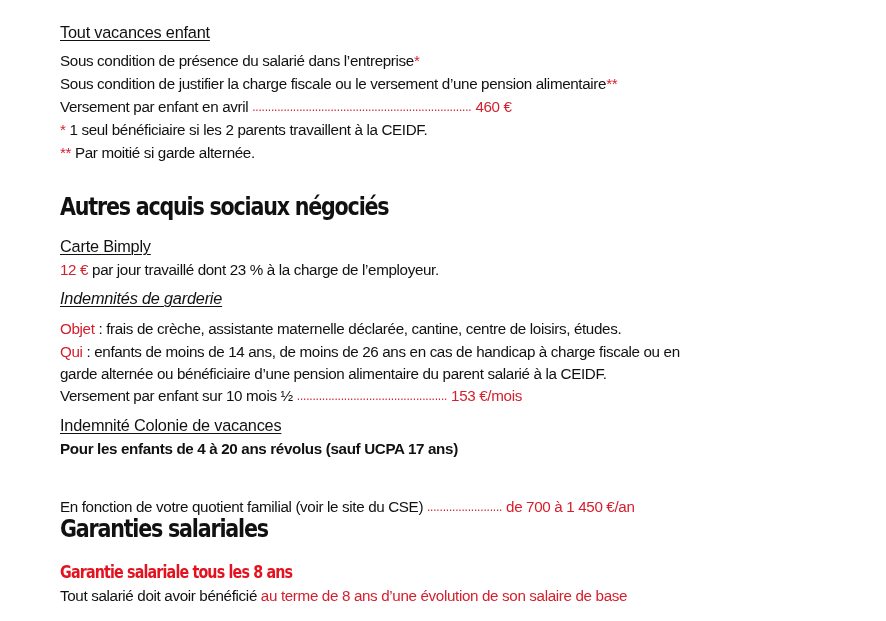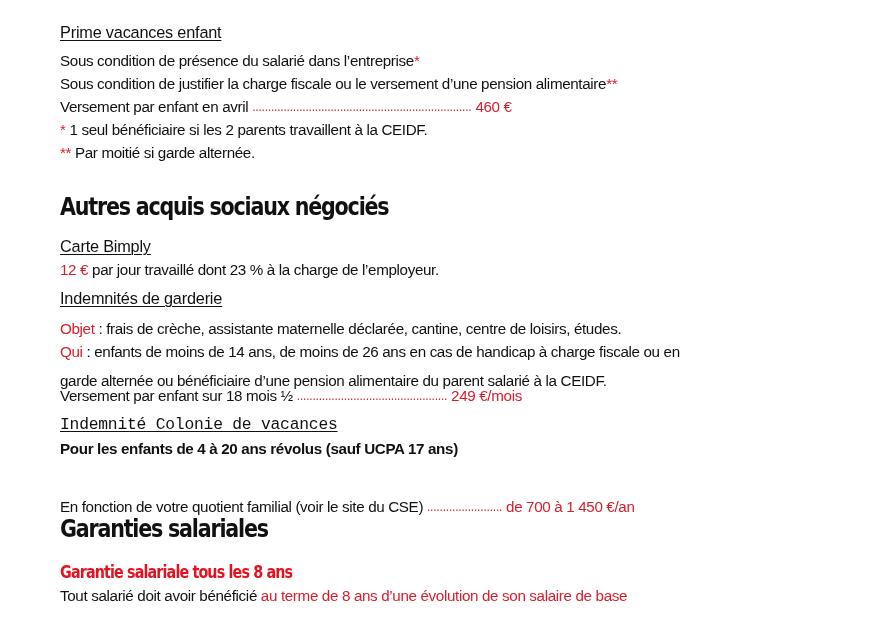--- a/index.html
+++ b/index.html
@@ -76,21 +76,21 @@
       letter-spacing: -0.2px;
       font-size: 12px;
       vertical-align: 1px;
     }
   </style>
 </head>
 <body>
 
 <div class="page">
 
-  <div class="sub" style="top:22px;">Prime vacances enfant</div>
+  <div class="sub" style="top:22px;">Tout vacances enfant</div>
 
   <div class="line" style="top:51px;">
     <span>Sous condition de présence du salarié dans l’entreprise</span><span class="red">*</span>
   </div>
 
   <div class="line" style="top:74px;">
     <span>Sous condition de justifier la charge fiscale ou le versement d’une pension alimentaire</span><span class="red">**</span>
   </div>
 
   <div class="line" style="top:97px;">
@@ -105,33 +105,33 @@
     <span class="red">**</span><span> Par moitié si garde alternée.</span>
   </div>
 
   <div class="h2" style="top:193px;">Autres acquis sociaux négociés</div>
 
   <div class="sub" style="top:236px;">Carte Bimply</div>
   <div class="line" style="top:260px;">
     <span class="red">12 €</span><span> par jour travaillé dont 23 % à la charge de l’employeur.</span>
   </div>
 
-  <div class="sub" style="top:288px;">Indemnités de garderie</div>
+  <div class="sub" style="top:288px;font-style:italic;">Indemnités de garderie</div>
   <div class="line" style="top:319px;">
     <span class="red">Objet</span><span> : frais de crèche, assistante maternelle déclarée, cantine, centre de loisirs, études.</span>
   </div>
   <div class="line" style="top:342px;">
     <span class="red">Qui</span><span> : enfants de moins de 14 ans, de moins de 26 ans en cas de handicap à charge fiscale ou en</span>
   </div>
-  <div class="line" style="top:364px;margin-top:7px;">garde alternée ou bénéficiaire d’une pension alimentaire du parent salarié à la CEIDF.</div>
+  <div class="line" style="top:364px;">garde alternée ou bénéficiaire d’une pension alimentaire du parent salarié à la CEIDF.</div>
   <div class="line" style="top:386px;">
-    <span>Versement par enfant sur 18 mois ½  </span><span class="dots">................................................</span><span class="red"> 249 €/mois</span>
+    <span>Versement par enfant sur 10 mois ½  </span><span class="dots">................................................</span><span class="red"> 153 €/mois</span>
   </div>
 
-  <div class="sub" style="top:415px;font-family:Liberation Mono, monospace;">Indemnité Colonie de vacances</div>
+  <div class="sub" style="top:415px;">Indemnité Colonie de vacances</div>
   <div class="line" style="top:439px;font-weight:bold;">Pour les enfants de 4 à 20 ans révolus (sauf UCPA 17 ans)</div>
   <div class="line" style="top:461px;margin-top:36px;">
     <span>En fonction de votre quotient familial (voir le site du CSE) </span><span class="dots">........................</span><span class="red">  de 700 à 1 450 €/an</span>
   </div>
 
   <div class="h2" style="top:515px;">Garanties salariales</div>
   <div class="h3-red" style="top:562px;">Garantie salariale tous les 8 ans</div>
   <div class="line" style="top:586px;">
     <span>Tout salarié doit avoir bénéficié </span><span class="red">au terme de 8 ans d’une évolution de son salaire de base</span>
   </div>

